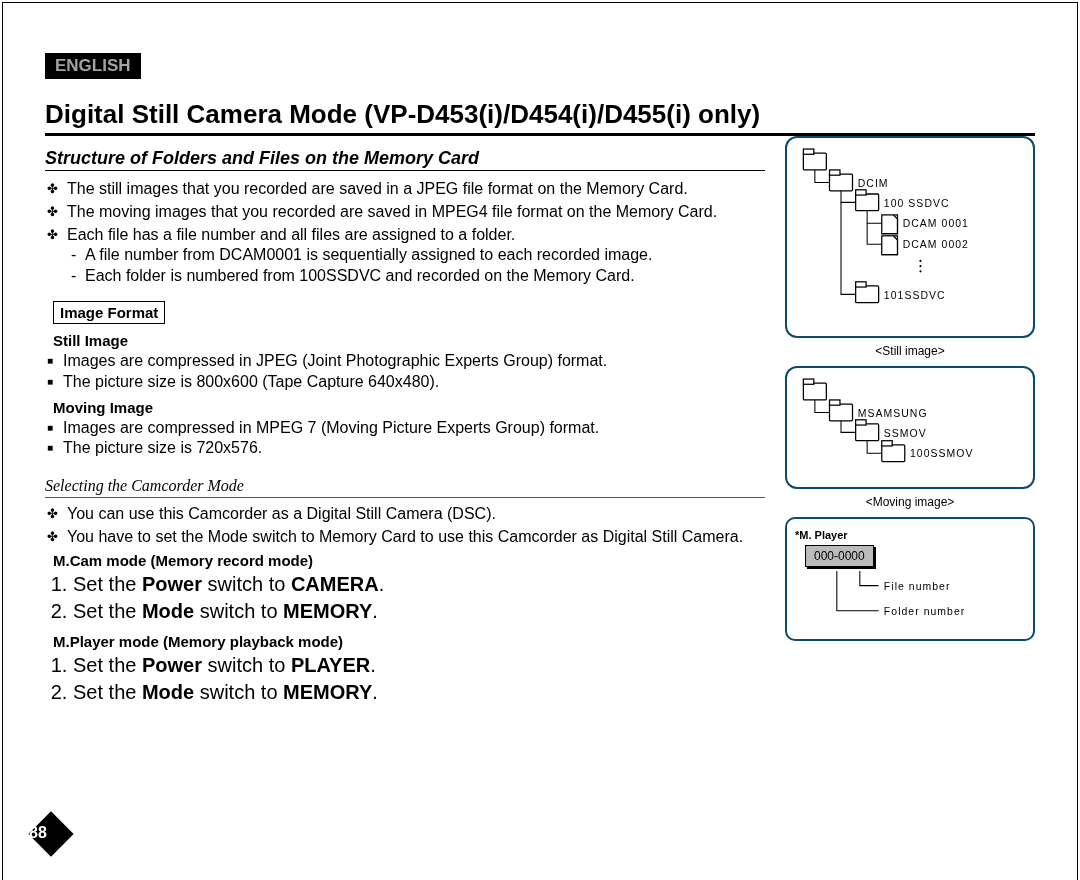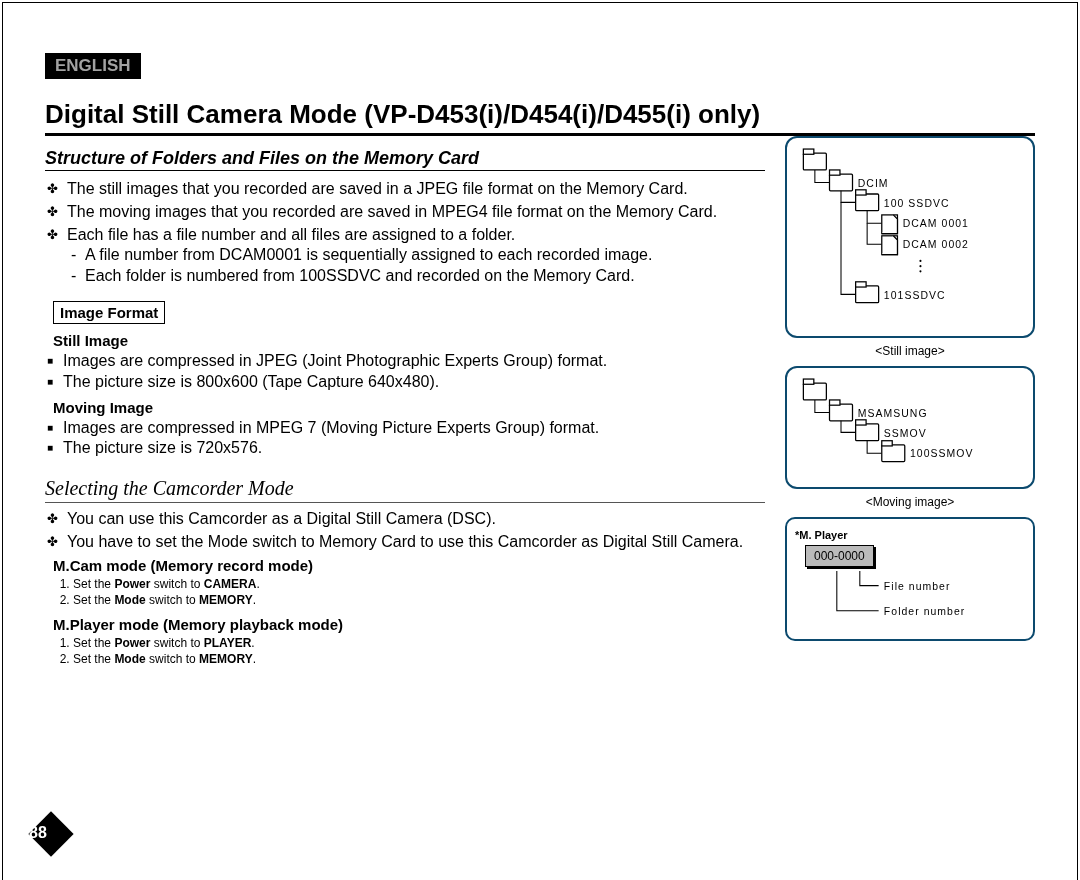--- a/index.html
+++ b/index.html
@@ -114,28 +114,28 @@
     margin: 10px 0 4px 8px;
   }
   .sub-bold {
     font-weight: bold;
     font-size: 15px;
     margin: 4px 0 2px 8px;
   }
   ol {
     margin: 0 0 8px 0;
     padding-left: 28px;
-    font-size: 12px;
+    font-size: 20px;
     line-height: 1.35;
   }
   .section-heading-italic {
     font-style: italic;
     font-family: Georgia, 'Times New Roman', serif;
     font-weight: normal;
-    font-size: 20px;
+    font-size: 16px;
     border-bottom: 1.5px solid #555;
     padding-bottom: 2px;
     margin-top: 18px;
     margin-bottom: 6px;
   }
   .page-num {
     position: absolute;
     bottom: 24px;
     left: 26px;
   }

